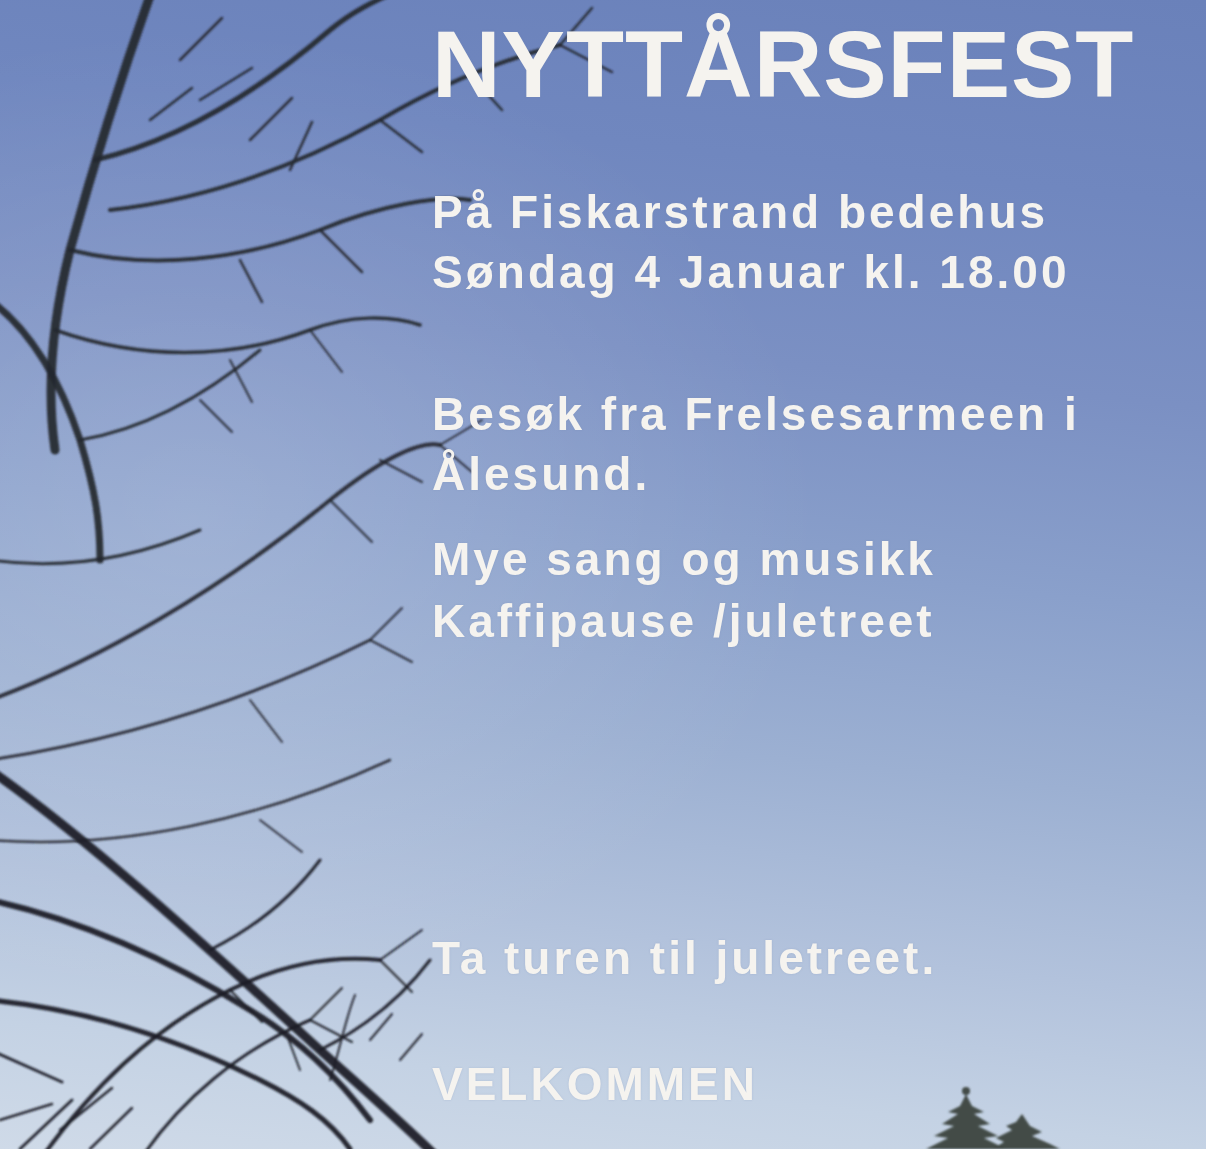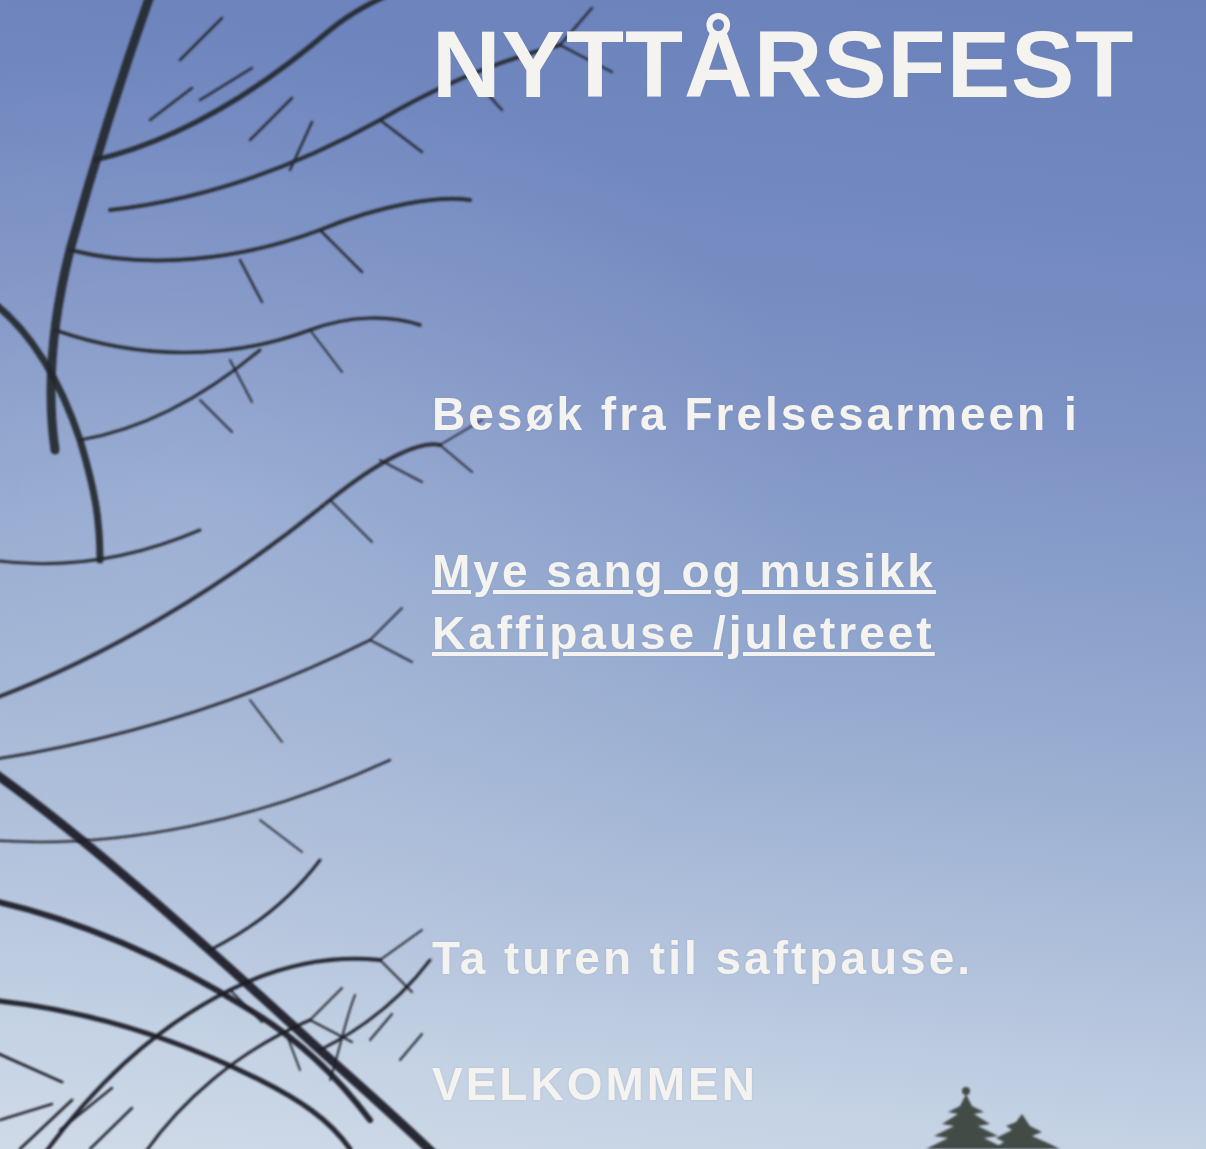--- a/index.html
+++ b/index.html
@@ -33,21 +33,21 @@
     text-shadow:0 0 2px rgba(120,140,180,0.35);
   }
   .title{
     top:17px;
     font-size:95px;
     line-height:95px;
     letter-spacing:1px;
   }
   .venue{top:182px;}
   .visit{top:384px;}
-  .program{top:540px;line-height:62px;text-decoration:underline;}
+  .program{top:528px;line-height:62px;}
   .invite{top:928px;}
   .closing{top:1054px;}
 </style>
 </head>
 <body>
 
 <div class="poster">
 
   <svg class="scene" viewBox="0 0 1206 1149" aria-hidden="true">
     <defs>
@@ -121,27 +121,32 @@
 
     <g filter="url(#soften)" fill="#3c453f" fill-opacity="0.95" stroke="none">
       <circle cx="966" cy="1091" r="4"></circle>
       <path d="M 966,1094 L 972,1106 L 984,1112 L 974,1114 L 990,1124 L 978,1126 L 998,1136 L 984,1138 L 1006,1149 L 926,1149 L 948,1138 L 934,1136 L 954,1126 L 942,1124 L 958,1114 L 948,1112 L 960,1106 Z"></path>
       <path d="M 1022,1114 L 1030,1126 L 1042,1132 L 1032,1136 L 1050,1144 L 1060,1149 L 992,1149 L 1004,1142 L 996,1138 L 1012,1130 L 1006,1126 L 1016,1122 Z"></path>
     </g>
   </svg>
 
   <div class="txt title">NYTTÅRSFEST</div>
 
+  <div class="txt venue">
+    <div>På Fiskarstrand bedehus</div>
+    <div>Søndag 4 Januar kl. 18.00</div>
+  </div>
 
   <div class="txt visit">
     <div>Besøk fra Frelsesarmeen i</div>
+    <div>Ålesund.</div>
   </div>
 
   <div class="txt program">
     <div>Mye sang og musikk</div>
     <div>Kaffipause /juletreet</div>
   </div>
 
-  <div class="txt invite">Ta turen til saftpause.</div>
+  <div class="txt invite">Ta turen til juletreet.</div>
 
   <div class="txt closing">VELKOMMEN</div>
 
 </div>
 
 </body></html>

